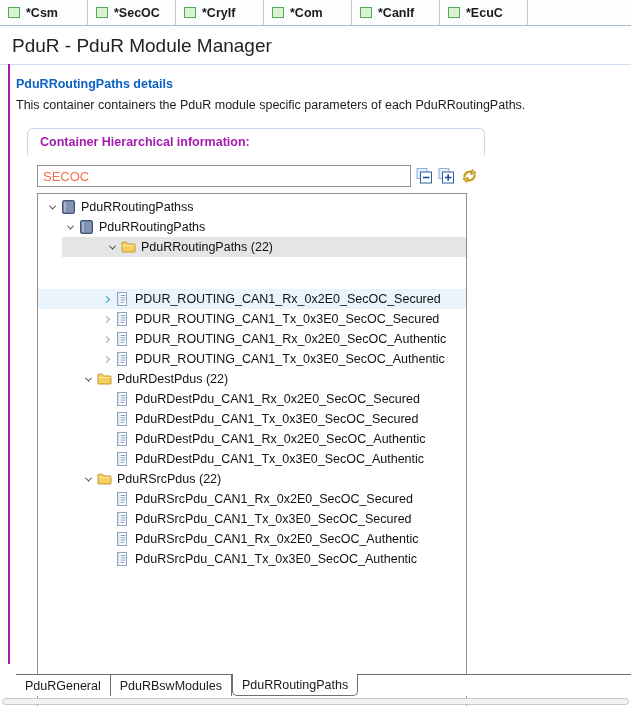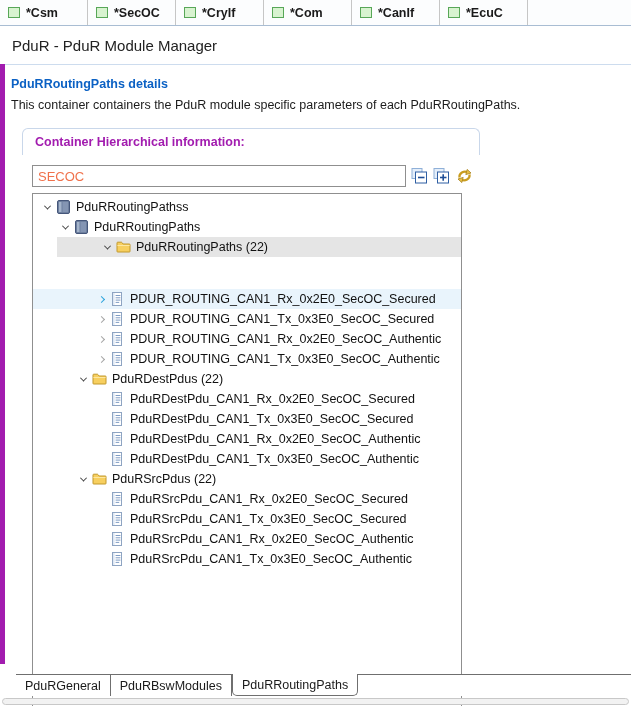--- a/index.html
+++ b/index.html
@@ -28,26 +28,26 @@
     border-radius:3px 7px 0 0; background:#ffffff; margin-bottom:-1px;
   }
   .tab-square {
     flex:none; width:12px; height:11px;
     background:#d8f3d0; border:1px solid #58a758;
   }
   .etab-close { flex:none; margin-left:7px; display:flex; align-items:center; }
 
   
   .title-bar { padding:9px 12px 7px 12px; border-bottom:1px solid #cddcee; }
-  .page-title { font-size:15px; line-height:22px; color:#222; }
+  .page-title { font-size:19px; line-height:22px; color:#222; }
 
   
   .form-area {
-    position:absolute; left:0; right:0; top:64px; height:600px;
-    border-left:5px solid #a21caf; padding:6px 4px 0 6px;
+    position:absolute; left:8px; right:0; top:64px; height:600px;
+    border-left:2px solid #a21caf; padding:6px 4px 0 6px;
   }
   .details-heading { color:#0b61c4; font-weight:bold; margin:7px 0 7px 0; }
   .details-desc { margin:0 0 16px 0; color:#1c1c1c; }
 
   .group-header {
     margin-left:11px; width:458px; height:27px;
     border:1px solid #c9d7ea; border-bottom:none;
     border-radius:6px 6px 0 0; padding:6px 12px;
   }
   .group-title { color:#a21caf; font-weight:bold; }

